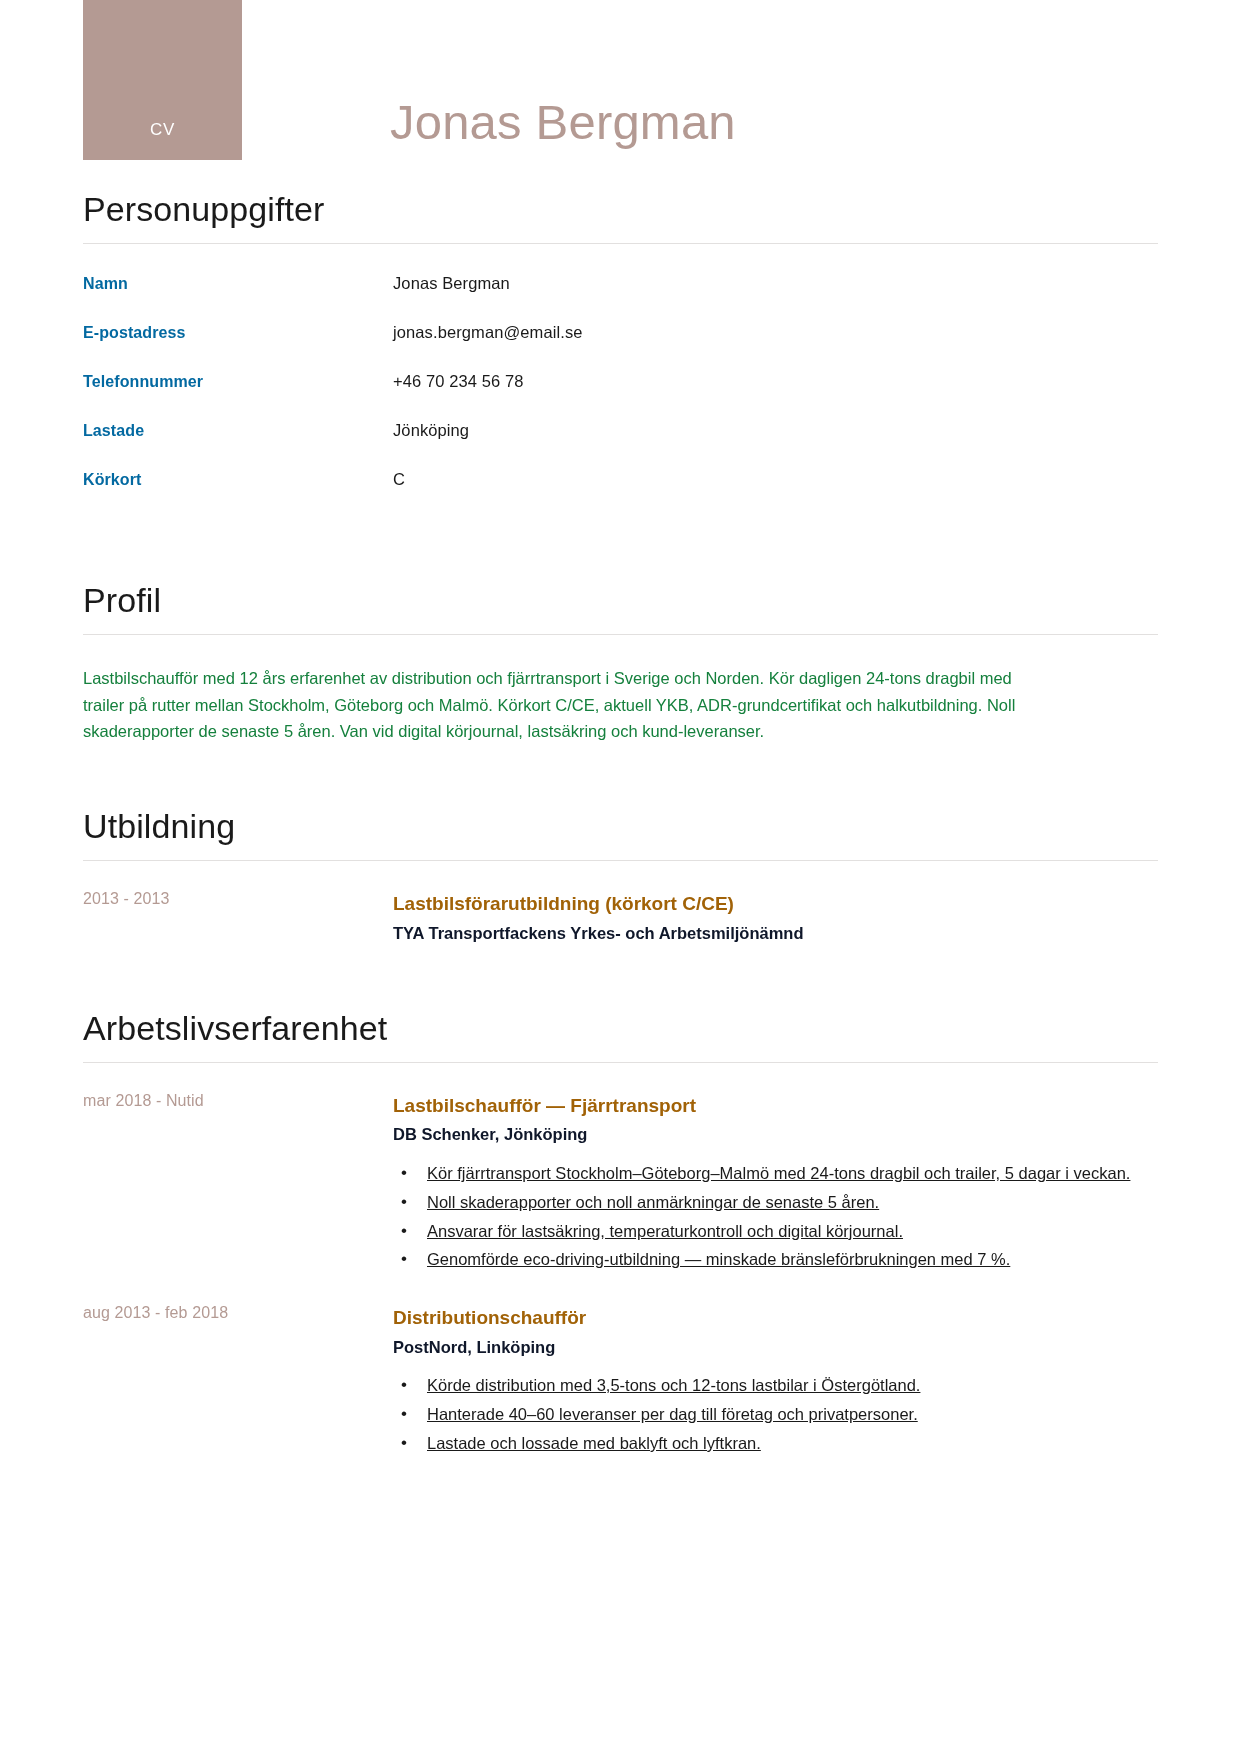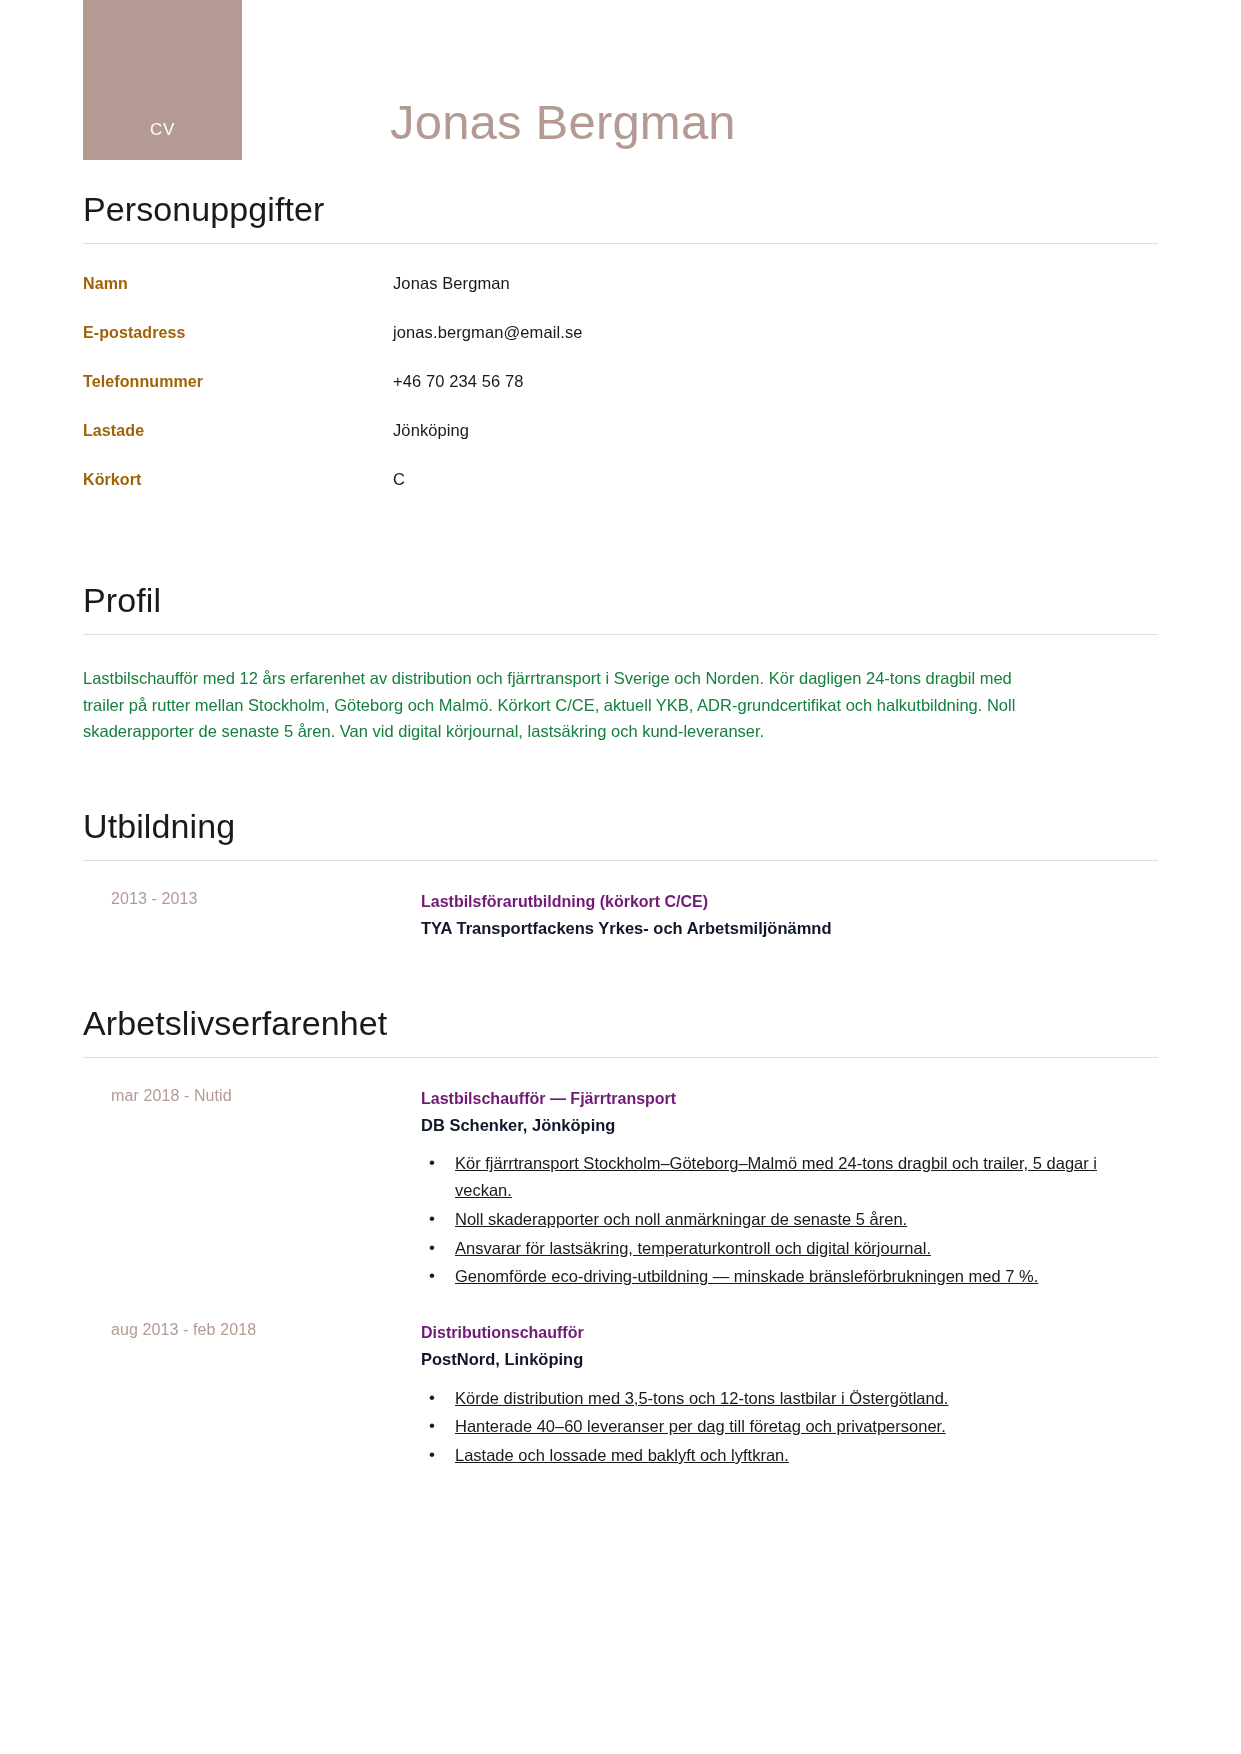--- a/index.html
+++ b/index.html
@@ -92,21 +92,21 @@
     display: flex;
     align-items: baseline;
     min-height: 49px;
   }
 
   .pd-label {
     width: 310px;
     flex: 0 0 310px;
     font-size: 16px;
     font-weight: bold;
-    color: #a16207;
+    color: #0369a1;
     letter-spacing: 0.1px;
   }
 
   .pd-value {
     font-size: 16.5px;
     font-weight: 400;
     color: #1a1a1a;
     letter-spacing: 0.1px;
   }
 
@@ -127,32 +127,31 @@
     padding-top: 28px;
   }
 
   .entry-date {
     width: 310px;
     flex: 0 0 310px;
     font-size: 16px;
     color: #b49a93;
     letter-spacing: 0.1px;
     padding-top: 1px;
-    margin-left: 28px;
   }
 
   .entry-body {
     flex: 1 1 auto;
     min-width: 0;
   }
 
   .entry-title {
-    font-size: 16px;
+    font-size: 19px;
     font-weight: bold;
-    color: #701a75;
+    color: #a16207;
     line-height: 1.62;
   }
 
   .entry-org {
     font-size: 16.5px;
     font-weight: bold;
     color: #0f172a;
     line-height: 1.62;
   }
 

